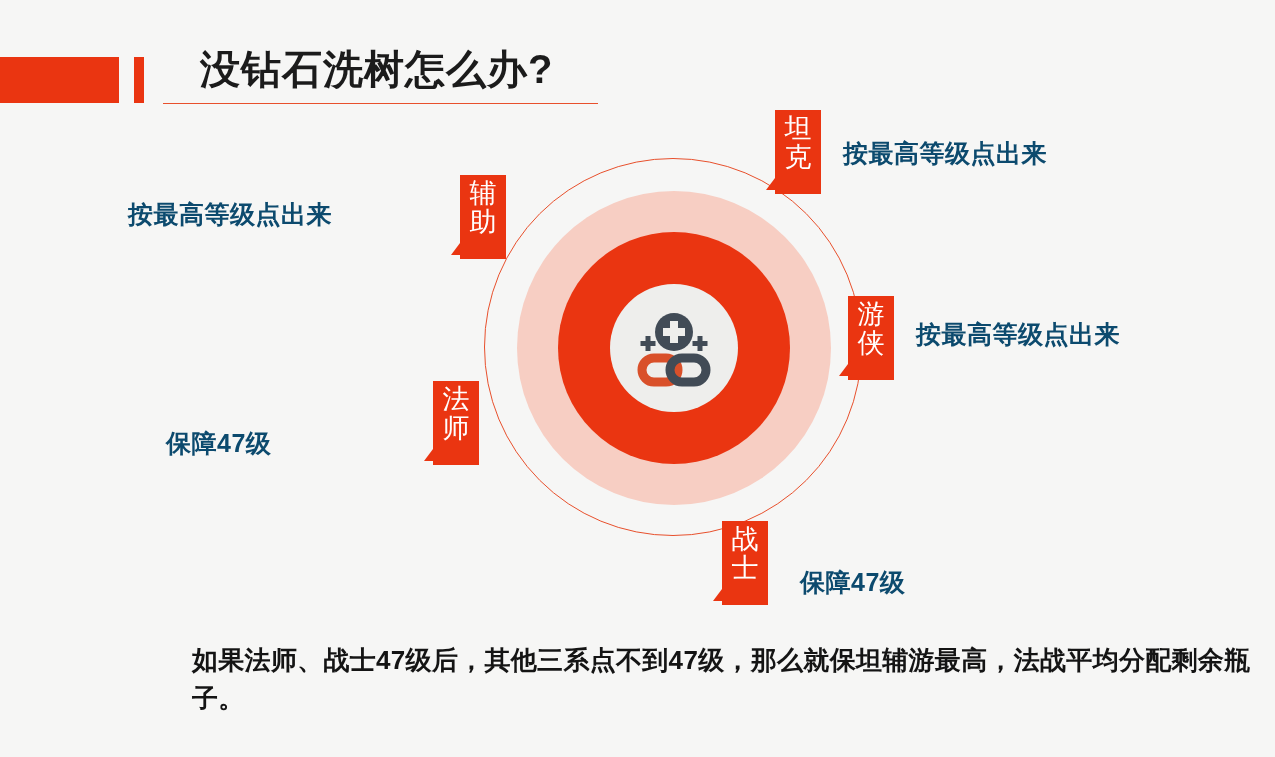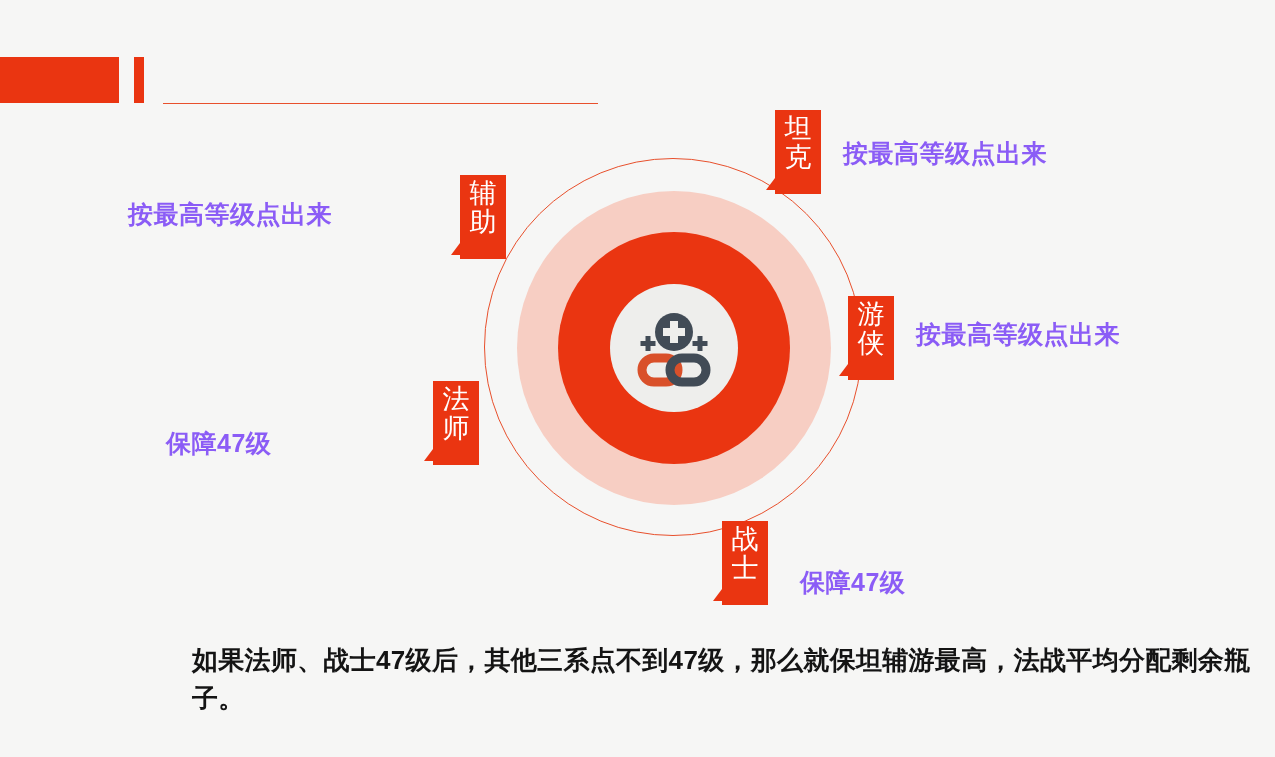--- a/index.html
+++ b/index.html
@@ -122,21 +122,21 @@
   .tag-support { left: 460px; top: 175px;  width: 46px; height: 84px; }
   .tag-ranger  { left: 848px; top: 296px;  width: 46px; height: 84px; }
   .tag-mage    { left: 433px; top: 381px;  width: 46px; height: 84px; }
   .tag-warrior { left: 722px; top: 521px;  width: 46px; height: 84px; }
 
   
   .note {
     position: absolute;
     font-size: 25px;
     font-weight: bold;
-    color: #8b5cf6;
+    color: #0c4a6e;
     white-space: nowrap;
     letter-spacing: 0.5px;
   }
   .note-tank    { left: 843px; top: 137px; }
   .note-support { left: 128px; top: 198px; }
   .note-ranger  { left: 916px; top: 318px; }
   .note-mage    { left: 166px; top: 427px; }
   .note-warrior { left: 800px; top: 566px; }
 
   
@@ -152,20 +152,21 @@
     margin-left: 40px;
   }
 </style>
 </head>
 <body>
 
 <div id="slide">
 
   <div class="hdr-block"></div>
   <div class="hdr-bar"></div>
+  <div class="hdr-title">没钻石洗树怎么办?</div>
   <div class="hdr-rule"></div>
 
   <div class="circles">
     <div class="ring-outline"></div>
     <div class="ring-pink"></div>
     <div class="ring-red"></div>
     <div class="core">
       <span>
         <svg width="128" height="128" viewBox="0 0 128 128" aria-hidden="true">
 

